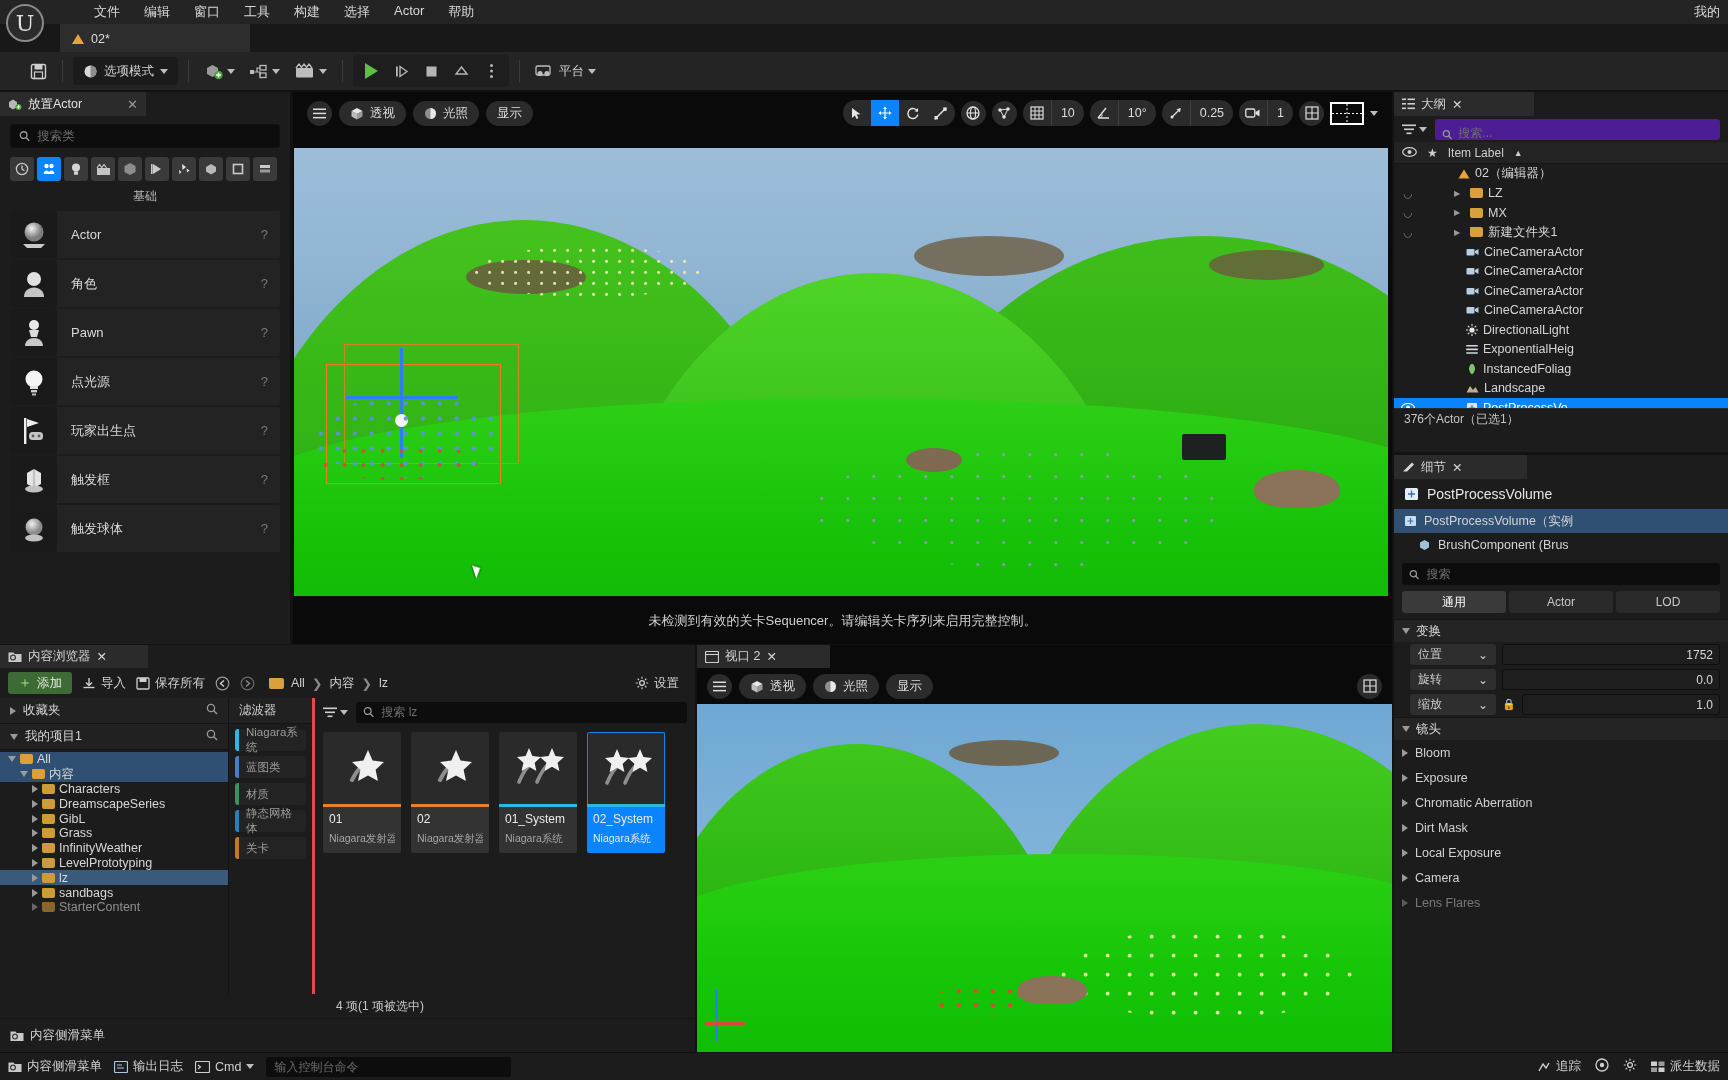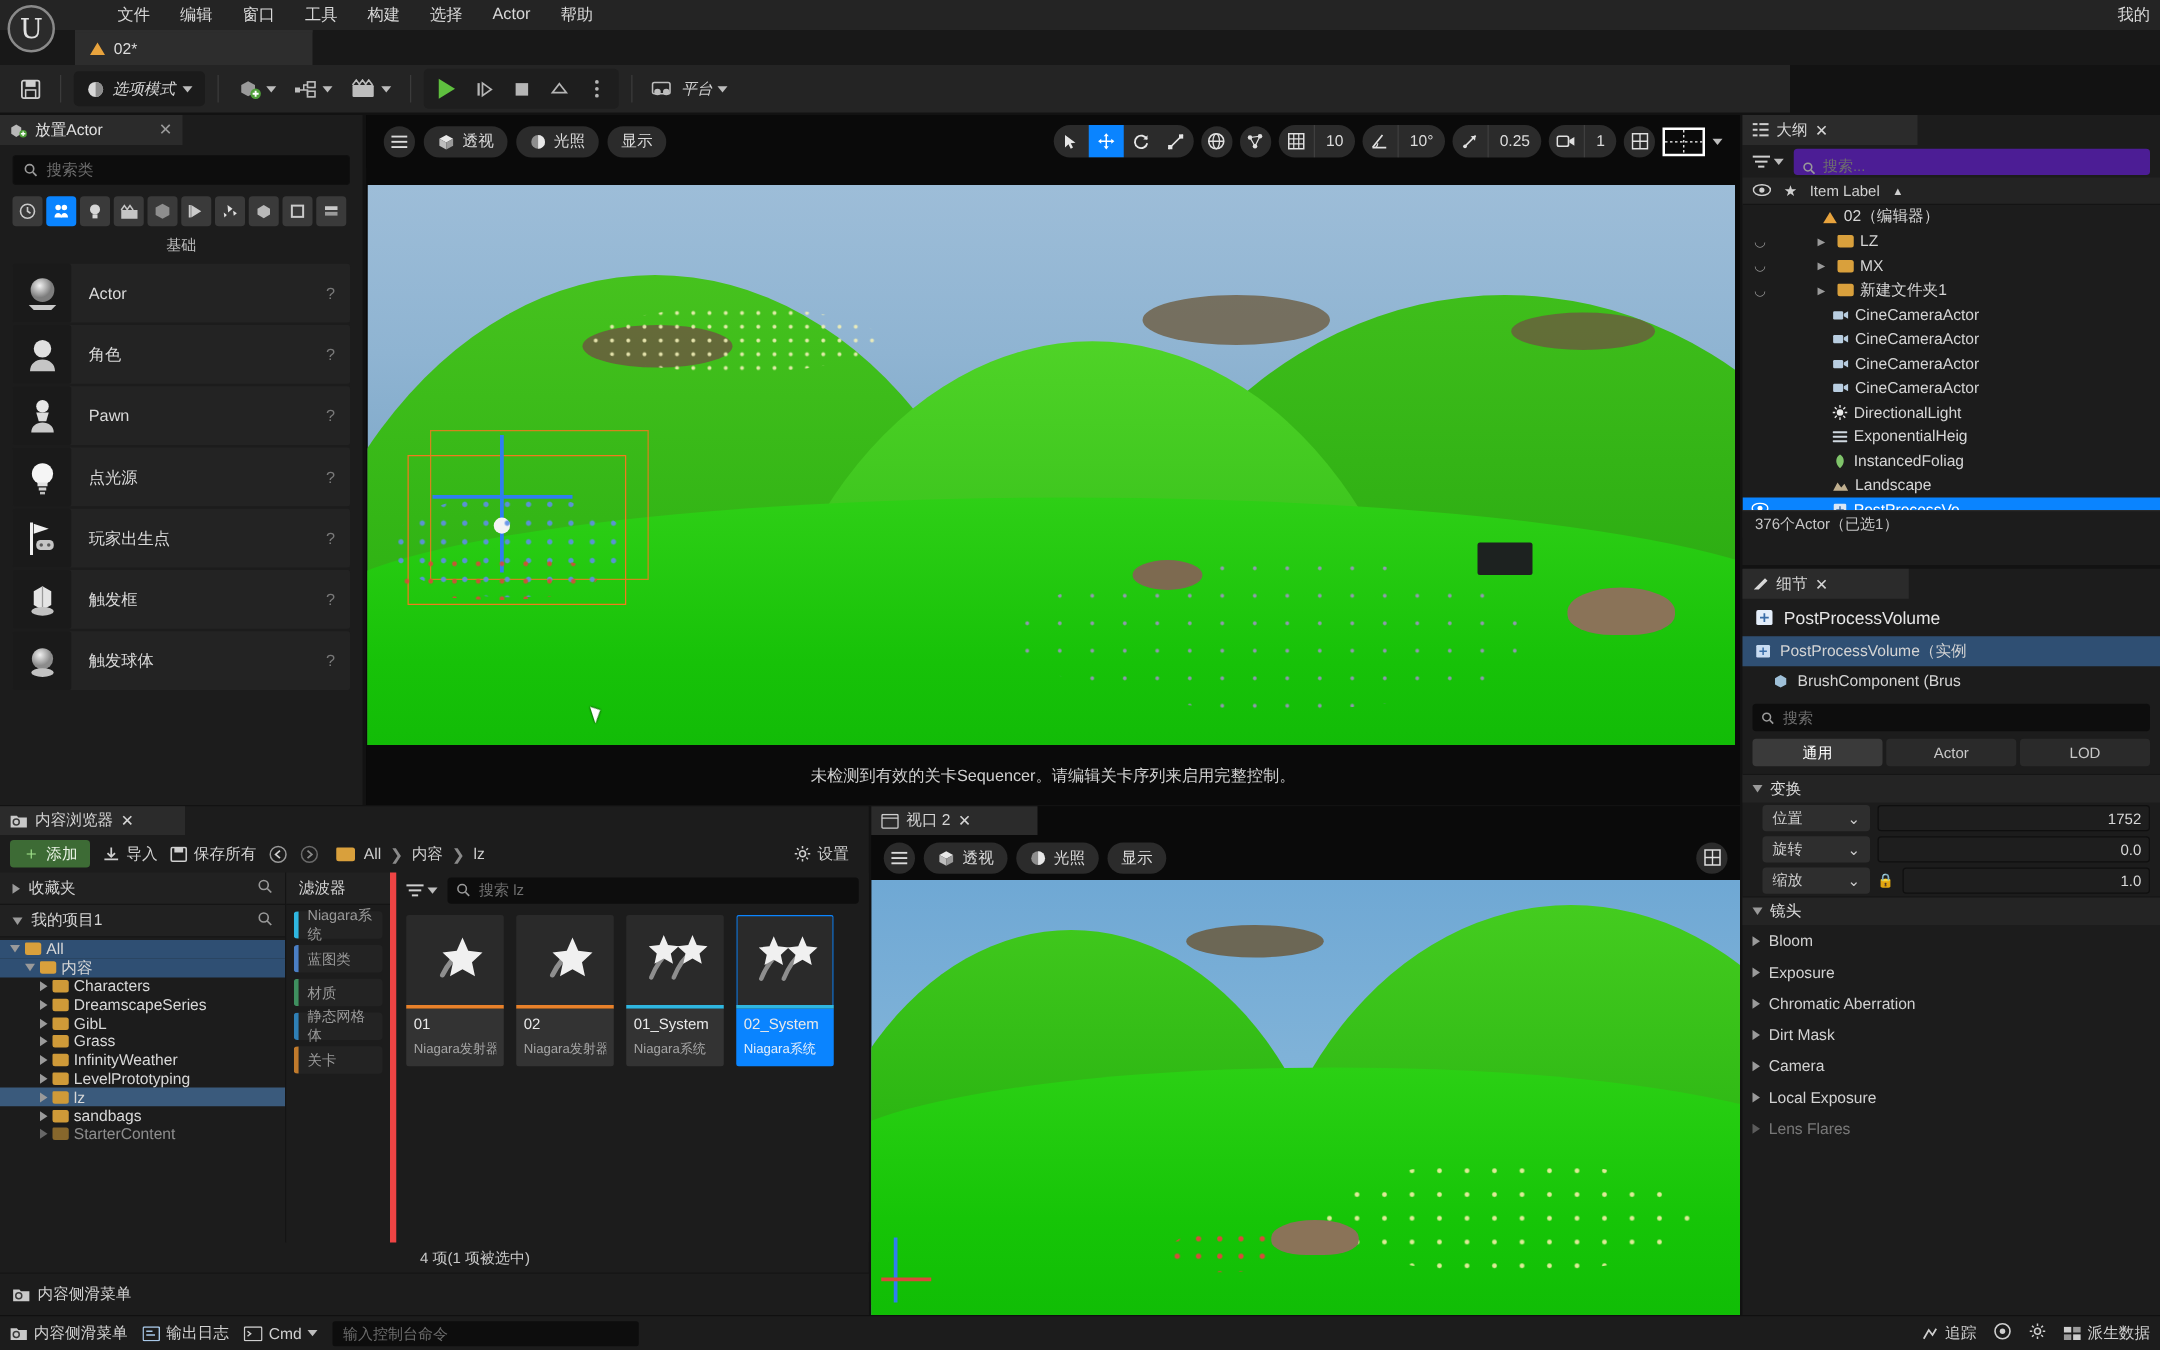--- a/index.html
+++ b/index.html
@@ -21,22 +21,22 @@
   .menu-right { position:absolute; right:8px; top:3px; font-size:13px; color:#d8d8d8; }
 
   
   .tabbar { position:absolute; left:0; top:24px; width:1728px; height:28px; background:#181818; }
   .leveltab { position:absolute; left:60px; top:0; width:190px; height:28px; background:#2d2d2d;
     display:flex; align-items:center; gap:7px; padding:0 12px; border-top:2px solid #2d2d2d; }
   .leveltab .tri { width:0;height:0;border-left:6px solid transparent;border-right:6px solid transparent;border-bottom:10px solid #e8a33d; }
   .leveltab span { font-size:12.5px; color:#dcdcdc; }
 
   
-  .toolbar { position:absolute; left:0; top:52px; width:1432px; height:38px; background:#242424;
-    display:flex; align-items:center; padding:0 10px; gap:4px;font-style:italic; }
+  .toolbar { position:absolute; left:0; top:52px; width:1728px; height:38px; background:#242424;
+    display:flex; align-items:center; padding:0 24px; gap:4px; }
   .tb-btn { height:28px; min-width:28px; display:flex; align-items:center; justify-content:center;
     gap:4px; padding:0 5px; border-radius:3px; cursor:default; color:#cfcfcf; }
   .tb-sep { width:1px; height:22px; background:#3b3b3b; margin:0 6px; }
   .mode-btn { background:#1b1b1b; border-radius:4px; height:28px; display:flex; align-items:center;
     gap:6px; padding:0 10px; font-size:12.5px; }
   .caret { width:0;height:0;border-left:4px solid transparent;border-right:4px solid transparent;border-top:5px solid #bdbdbd; }
   .play-grp { display:flex; align-items:center; gap:2px; background:#1e1e1e; border-radius:4px; padding:2px 4px; }
   .tri-play { width:0;height:0;border-top:8px solid transparent;border-bottom:8px solid transparent;border-left:13px solid #5fbf3f; }
 
   
@@ -148,21 +148,21 @@
   .tnode { height:14.8px; display:flex; align-items:center; gap:4px; font-size:12.5px; color:#d8d8d8; }
   .tnode.sel { background:#2f4f73; }
   .tnode.sel2 { background:#3a5a7c; }
   .folder { width:13px; height:10px; border-radius:1px 2px 2px 2px; background:#d9a03c; position:relative; flex:none; }
   .folder.dark { background:#cf9a38; }
   .filter-col { width:84px; background:#1c1c1c; border-left:1px solid #141414; }
   .fcol-hdr { height:26px; display:flex; align-items:center; padding:0 10px; font-size:12.5px;
     background:#212121; border-bottom:1px solid #151515; }
   .fchip { height:22px; margin:5px 6px; border-radius:3px; display:flex; align-items:center;
     padding:0 7px; font-size:11.5px; color:#9a9a9a; background:#232323; border-left:4px solid #4a4a4a; }
-  .assets-col { flex:1; background:#1c1c1c; border-left:5px solid #ef4444; }
+  .assets-col { flex:1; background:#1c1c1c; border-left:3px solid #ef4444; }
   .acol-hdr { height:28px; display:flex; align-items:center; gap:8px; padding:0 8px; }
   .acol-search { flex:1; height:21px; background:#0d0d0d; border-radius:3px; display:flex;
     align-items:center; gap:7px; padding:0 7px; }
   .acol-search input { background:transparent;border:none;outline:none;color:#cfcfcf;font-size:12px;
     font-family:inherit;width:100%; }
   .acol-search input::placeholder { color:#6e6e6e; }
   .tiles { display:flex; gap:10px; padding:6px 8px; }
   .tile { width:78px; }
   .tile-img { width:78px; height:72px; background:#2a2a2a; display:flex; align-items:center;
     justify-content:center; border-radius:2px 2px 0 0; }
@@ -893,25 +893,25 @@
     <div class="crow">
       <div class="tri-r"></div>
       <span>Chromatic Aberration</span>
     </div>
     <div class="crow">
       <div class="tri-r"></div>
       <span>Dirt Mask</span>
     </div>
     <div class="crow">
       <div class="tri-r"></div>
-      <span>Camera</span>
+      <span>Local Exposure</span>
     </div>
     <div class="crow">
       <div class="tri-r"></div>
-      <span>Local Exposure</span>
+      <span>Camera</span>
     </div>
     <div class="crow" style="opacity:.5;">
       <div class="tri-r"></div>
       <span>Lens Flares</span>
     </div>
   </div>
 
   <div class="cbrowser">
     <div class="cb-tab">
       <svg width="14" height="13" viewBox="0 0 14 13">

